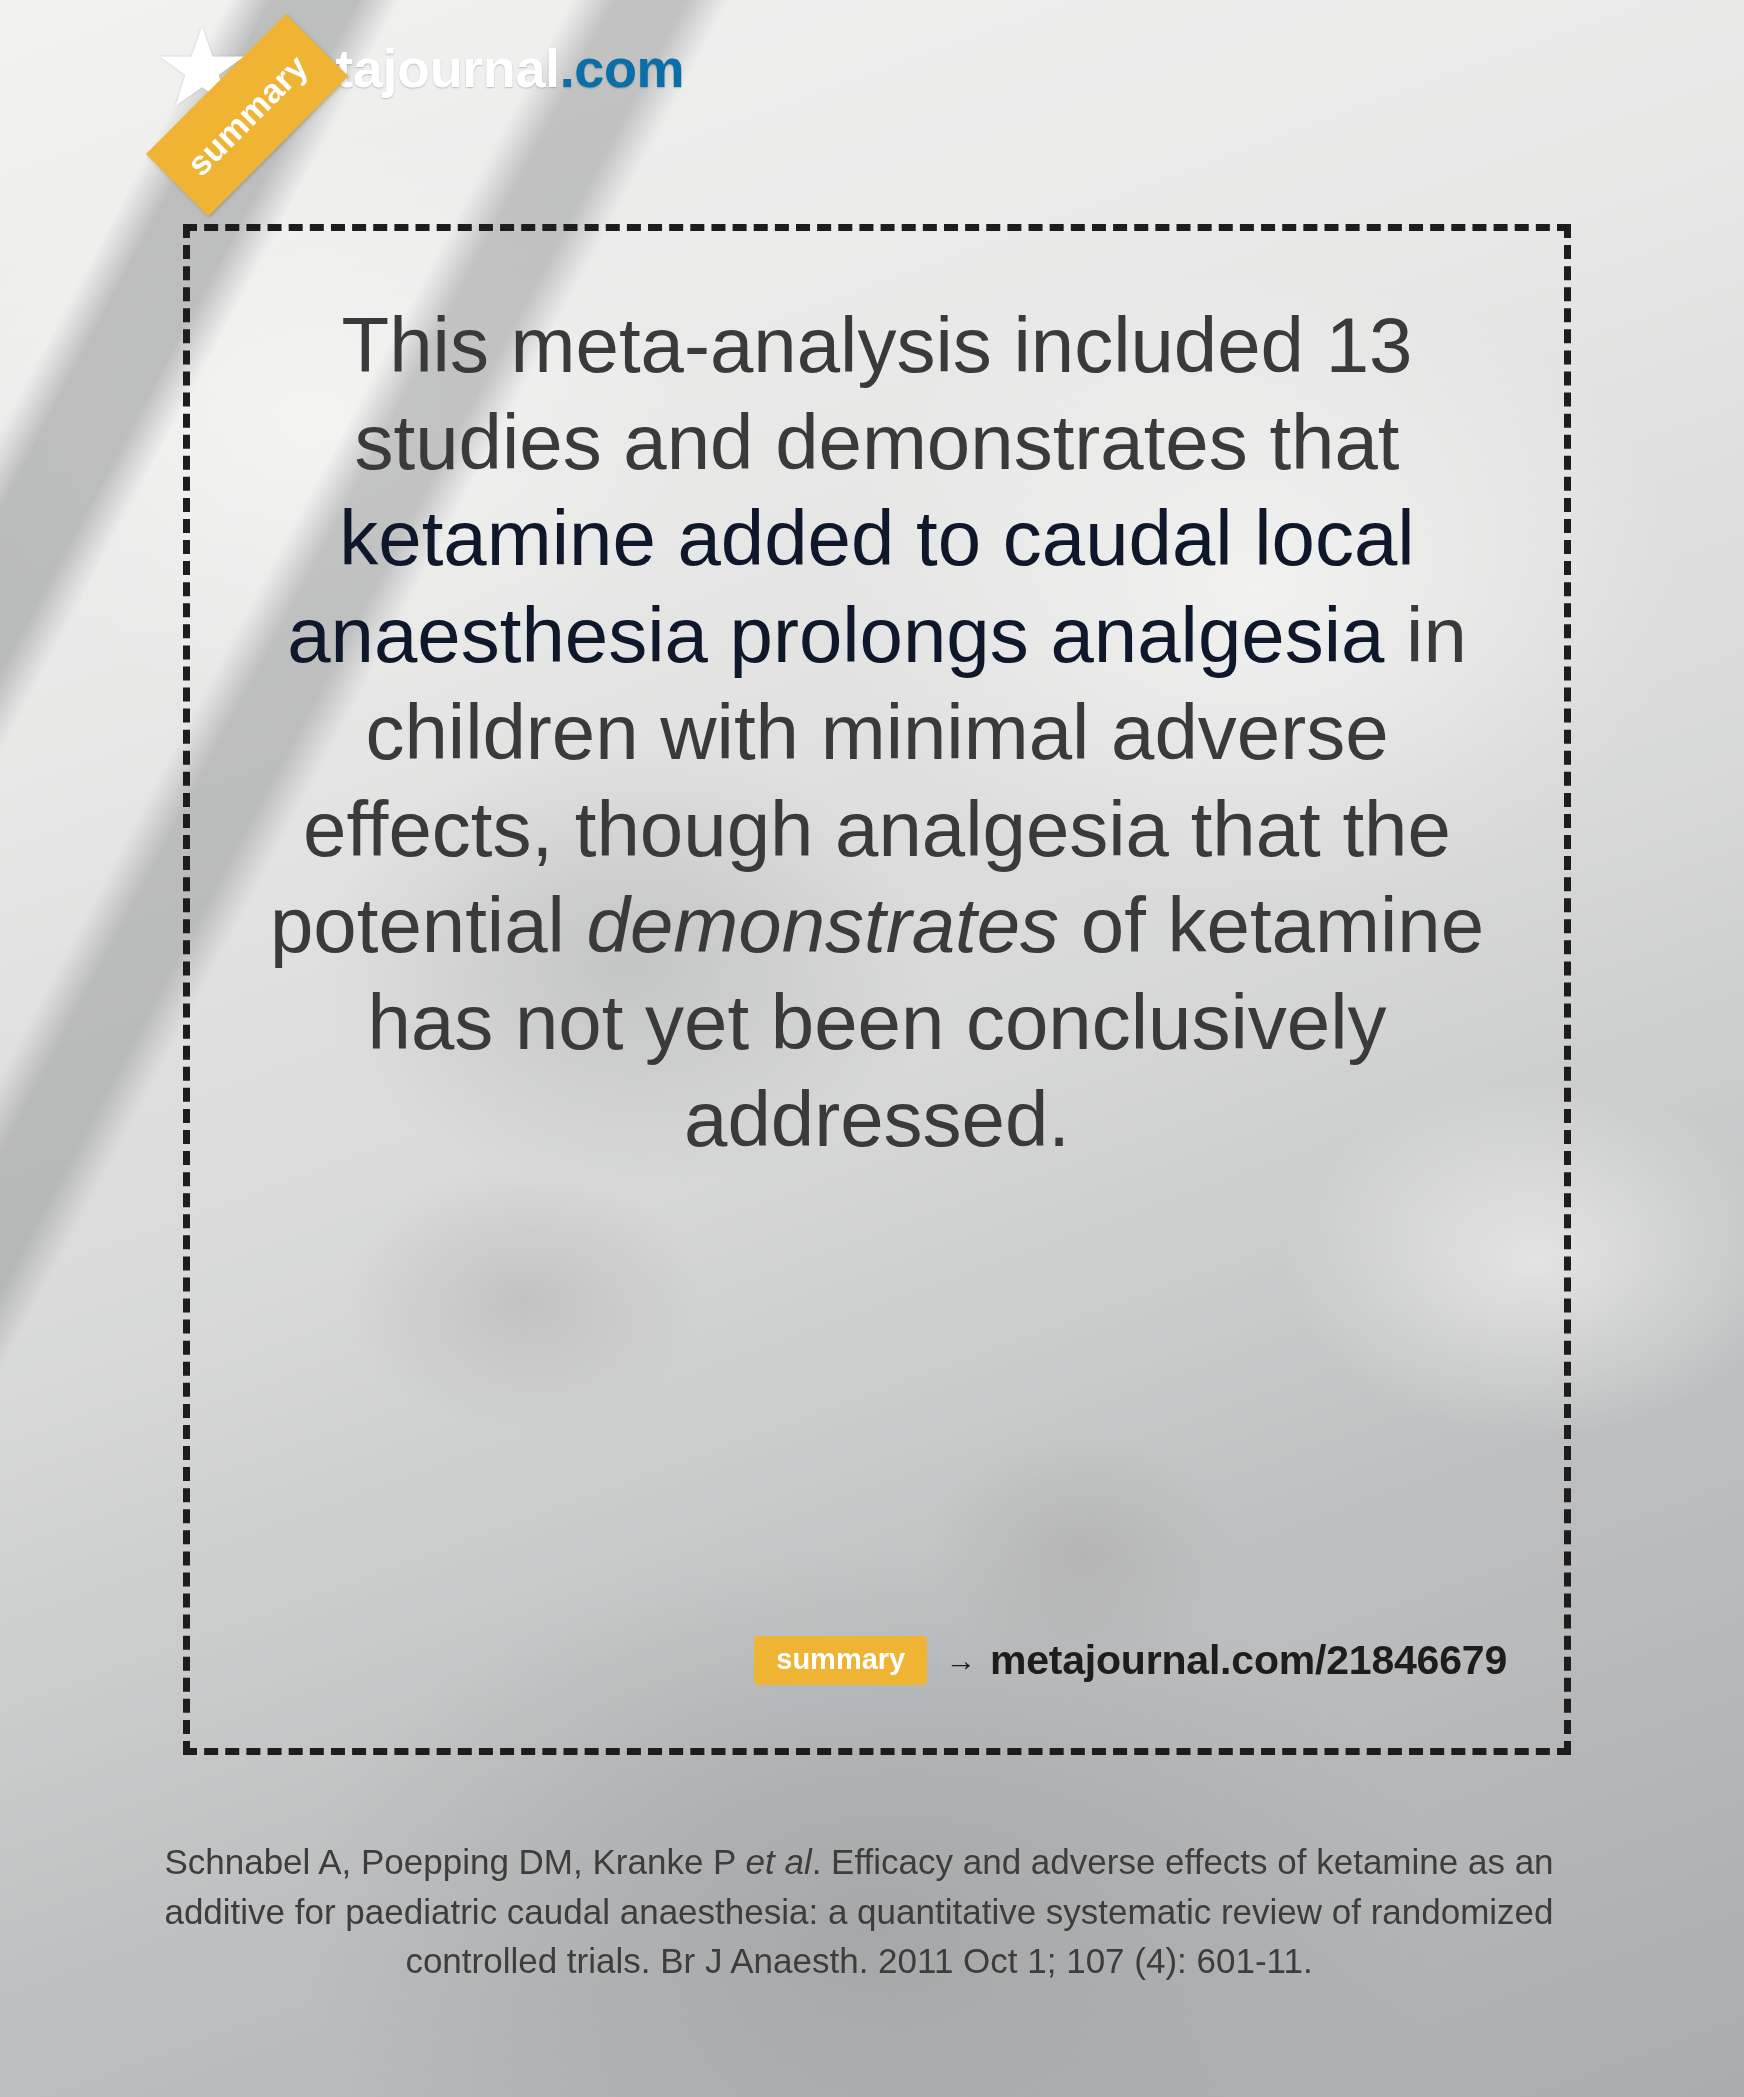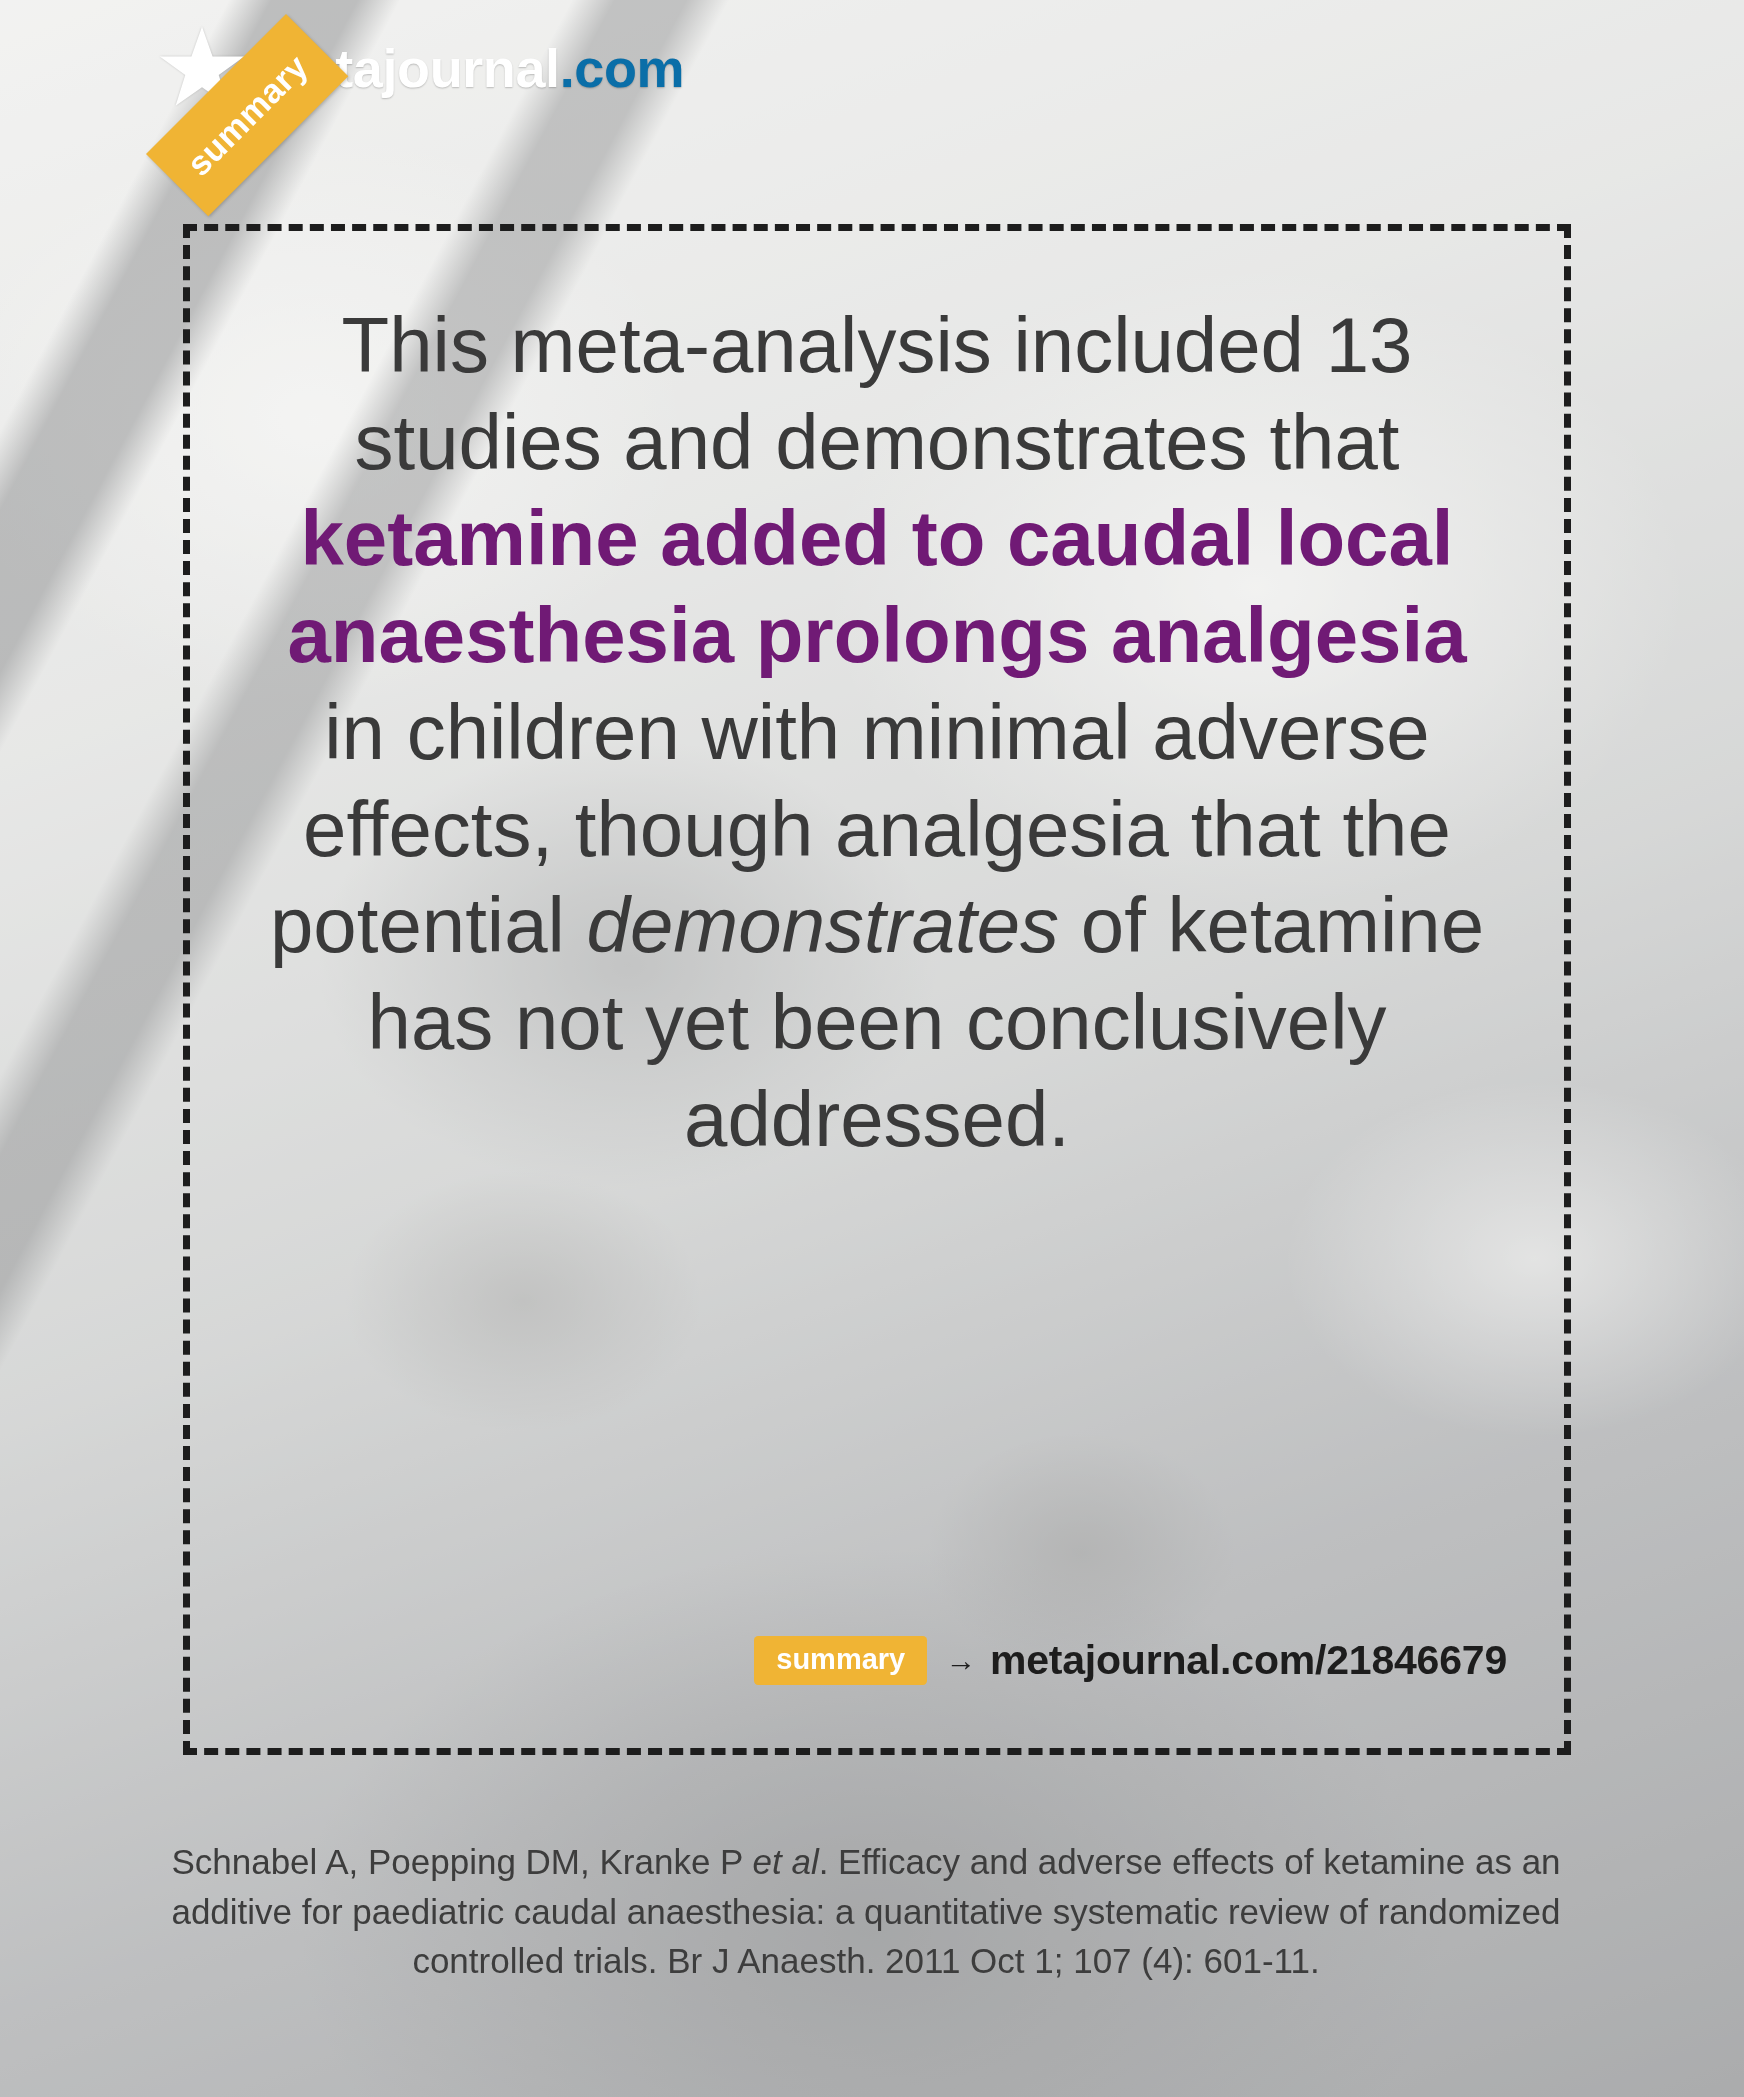--- a/index.html
+++ b/index.html
@@ -129,21 +129,21 @@
     left: 254px;
     top: 297px;
     width: 1246px;
     text-align: center;
     font-size: 78px;
     line-height: 1.24;
     color: #3a3a3a;
     z-index: 5;
     font-weight: normal;
   }
-  .summary-text b { font-weight: bold; color: #701a75; }
+  .summary-text b { font-weight: normal; color: #0f172a; }
   .summary-text i { font-style: italic; }
 
   
   .link-row {
     position: absolute;
     right: 237px;
     top: 1636px;
     display: flex;
     align-items: center;
     z-index: 6;
@@ -166,21 +166,21 @@
   .link-url {
     font-size: 41px;
     font-weight: bold;
     color: #1d1d1d;
     letter-spacing: -0.2px;
   }
 
   
   .citation {
     position: absolute;
-    left: 120px;
+    left: 113px;
     top: 1837px;
     width: 1492px;
     text-align: center;
     font-size: 35px;
     line-height: 1.42;
     color: #3d3d3d;
     z-index: 6;
   }
   .citation i { font-style: italic; }
 </style>

